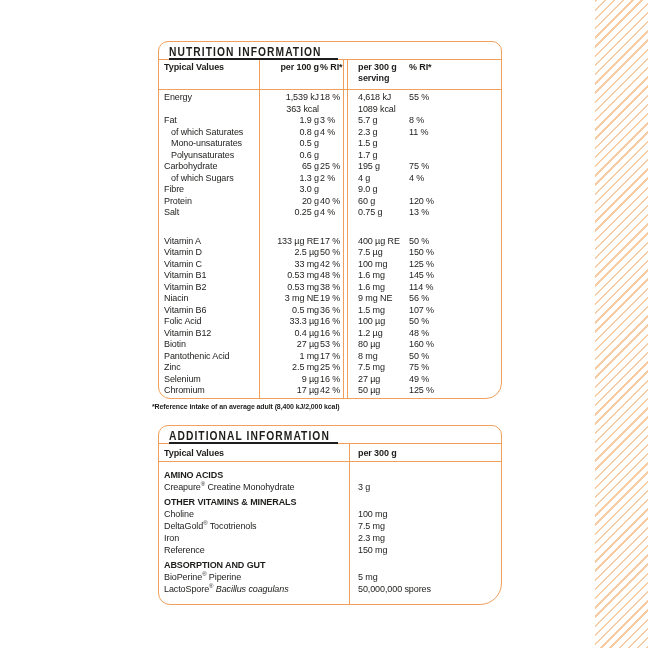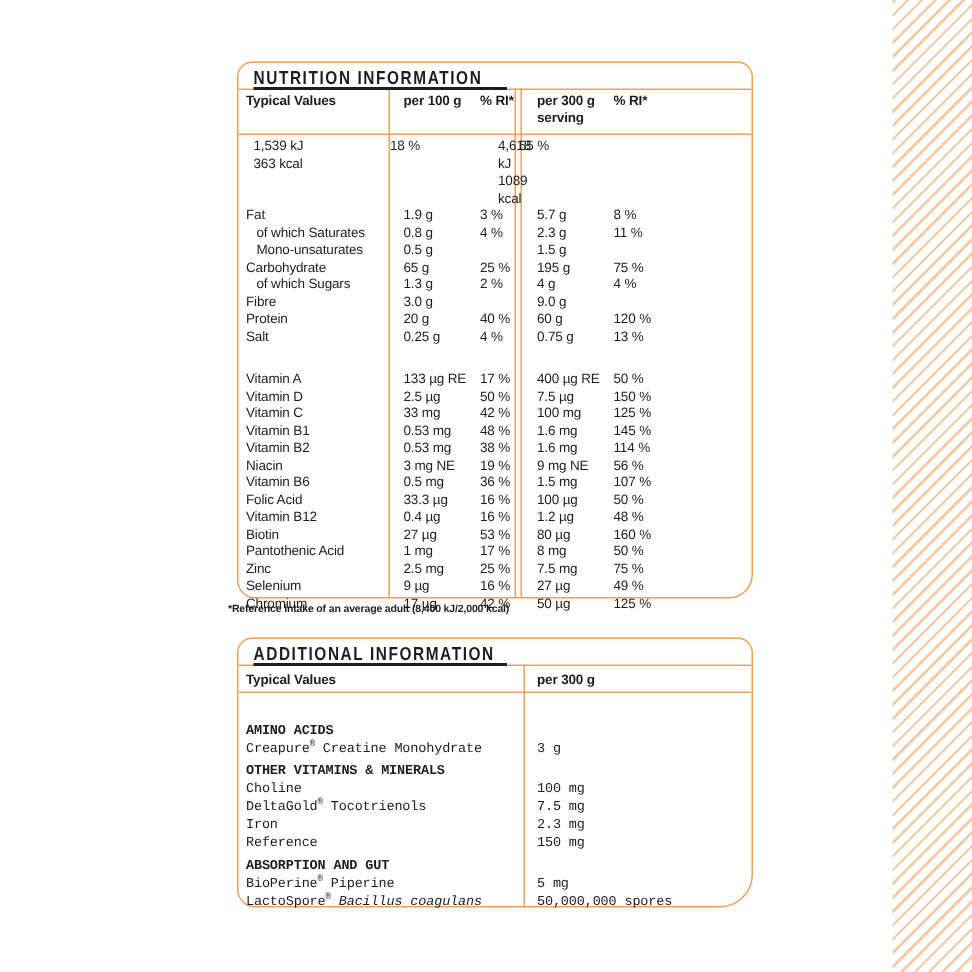--- a/index.html
+++ b/index.html
@@ -38,30 +38,30 @@
   .grid5 { display:grid; grid-template-columns:100px 60px 26px 63px 1fr; }
   .grid2 { display:grid; grid-template-columns:190px 1fr; }
 
   .header-row { position:absolute; top:20px; left:0; right:0; font-size:9px; font-weight:bold; line-height:10.5px; letter-spacing:-0.1px; }
   .sep-header { position:absolute; left:0; right:0; height:1.2px; background:#f0a05c; }
   #card-nutrition .sep-header { top:47px; }
   #card-additional .header-row { top:22px; }
   #card-additional .sep-header { top:35px; }
 
   .h-label, .c-label, .sec-heading { padding-left:5px; }
-  .h-per100, .c-val  { padding-left:10px; }
+  .h-per100, .c-val  { padding-left:10px;text-align:right; }
   .h-ri, .c-ri, .h-ri2, .c-ri2 { padding-left:1px; }
   .h-per300, .c-val2 { padding-left:13px; }
   .h-per300g { padding-left:9px; }
   .c-label.indent { padding-left:12px; }
 
   .rows  { position:absolute; top:50px; left:0; right:0; font-size:9px; line-height:11.5px; letter-spacing:-0.1px; }
   #micro-rows { margin-top:17px; }
 
-  .rows2 { position:absolute; top:46px; left:0; right:0; font-size:9px; line-height:12px; letter-spacing:-0.1px;font-family:Liberation Mono, monospace; }
+  .rows2 { position:absolute; top:34px; left:0; right:0; font-size:9px; line-height:12px; letter-spacing:-0.1px; }
   .section { margin-top:3px; }
   #sections .section:first-child { margin-top:9px; }
   .sec-heading { font-weight:bold; }
   .c-val300 { padding-left:9px; }
 
   .footnote { position:absolute; left:152px; top:403px; font-size:7px; font-weight:bold; letter-spacing:-0.1px; }
   .it { font-style:italic;text-align:center; }
   sup.reg { font-size:6px; line-height:0; vertical-align:super; }
 </style>
 </head>
@@ -86,20 +86,23 @@
   </div>
   <div class="sep-header"></div>
 
   <div class="vline vl-a"></div>
   <div class="vline vl-b"></div>
   <div class="vline vl-c"></div>
 
   <div class="rows">
     <div id="macro-rows">
         <div class="row grid5">
+          <div class="c-label">
+            <div>Energy</div>
+          </div>
           <div class="c-val">
             <div>1,539 kJ</div>
             <div>363 kcal</div>
           </div>
           <div class="c-ri">
             <div>18 %</div>
           </div>
           <div class="c-val2">
             <div>4,618 kJ</div>
             <div>1089 kcal</div>
@@ -145,20 +148,33 @@
         <div class="row grid5">
           <div class="c-label indent">
             <div>Mono-unsaturates</div>
           </div>
           <div class="c-val">
             <div>0.5 g</div>
           </div>
           <div class="c-ri"></div>
           <div class="c-val2">
             <div>1.5 g</div>
+          </div>
+          <div class="c-ri2"></div>
+        </div>
+        <div class="row grid5">
+          <div class="c-label indent">
+            <div>Polyunsaturates</div>
+          </div>
+          <div class="c-val">
+            <div>0.6 g</div>
+          </div>
+          <div class="c-ri"></div>
+          <div class="c-val2">
+            <div>1.7 g</div>
           </div>
           <div class="c-ri2"></div>
         </div>
         <div class="row grid5">
           <div class="c-label">
             <div>Carbohydrate</div>
           </div>
           <div class="c-val">
             <div>65 g</div>
           </div>

